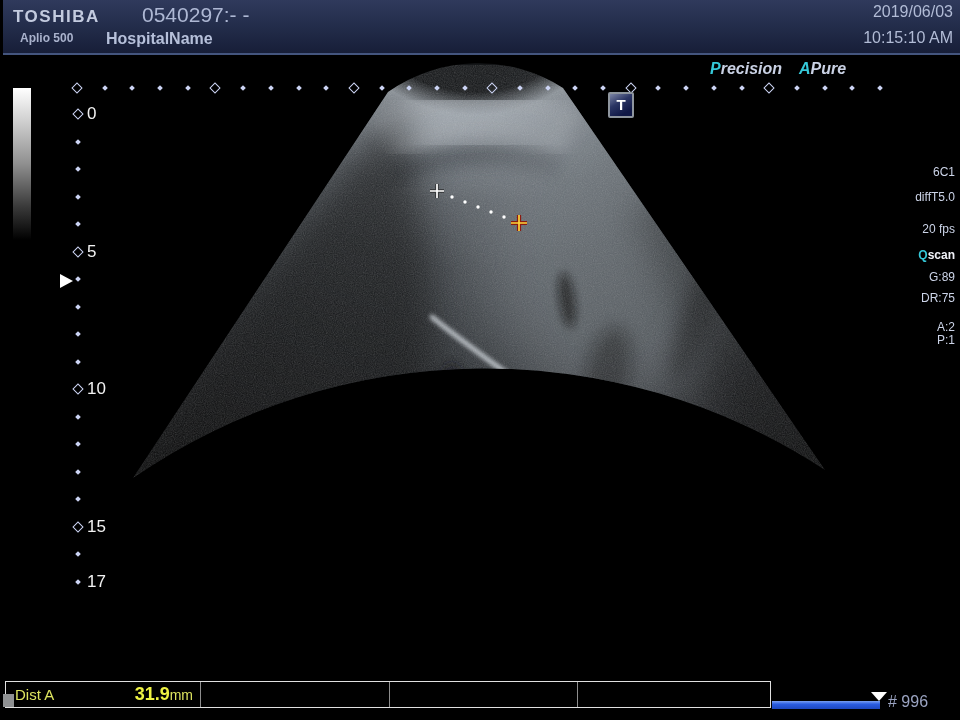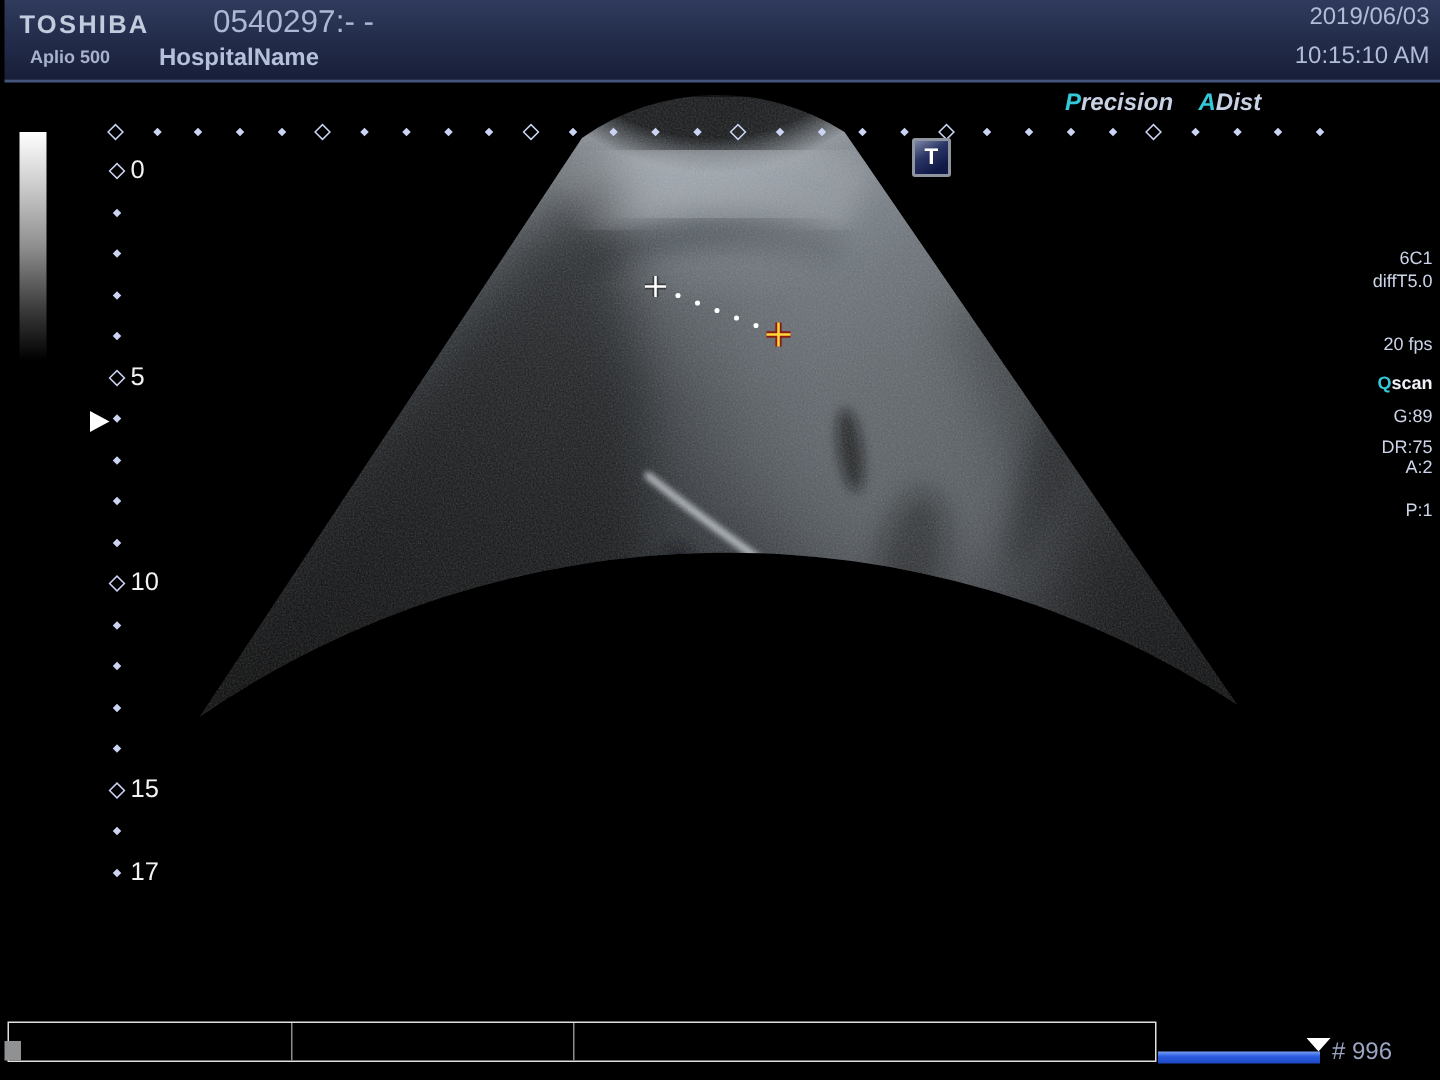--- a/index.html
+++ b/index.html
@@ -40,23 +40,23 @@
   #focus-arrow{left:60px;top:274px;width:0;height:0;
     border-left:13px solid #ffffff;border-top:7px solid transparent;border-bottom:7px solid transparent;}
 
   
   #tmark{left:608px;top:92px;width:22px;height:22px;border:2px solid #8e959e;border-radius:2px;
     background:linear-gradient(150deg,#7c85a6 0%,#2b3564 40%,#101846 80%);
     color:#ffffff;font-size:15px;font-weight:bold;text-align:center;line-height:22px;}
 
   
   .param{position:absolute;right:5px;text-align:right;font-size:12px;color:#ccd4e8;}
-  #p-probe{top:165px;} #p-preset{top:180px;} #p-fps{top:222px;}
+  #p-probe{top:165px;} #p-preset{top:190px;} #p-fps{top:222px;}
   #p-qscan{top:248px;font-weight:bold;color:#f0f2f8;}
-  #p-gain{top:270px;} #p-dr{top:291px;} #p-a{top:304px;} #p-p{top:333px;}
+  #p-gain{top:270px;} #p-dr{top:291px;} #p-a{top:320px;} #p-p{top:333px;}
 
   
   #measure-box{left:5px;top:681px;width:764px;height:25px;border:1px solid #e0e0e0;
     display:flex;background:#000;}
   .mcell{height:100%;border-right:1px solid #8d8d8d;}
   .mcell:last-child{border-right:none;}
   #mc1{width:194px;display:flex;align-items:center;}
   #mc2{width:188px;} #mc3{width:187px;} #mc4{flex:1;}
   .mlabel{margin-left:9px;font-size:15px;color:#dde45f;}
   .mvalue{margin-left:auto;font-size:18px;font-weight:bold;color:#eef243;}
@@ -161,21 +161,21 @@
 <div id="header" class="abs">
   <div class="abs brand">TOSHIBA</div>
   <div class="abs model">Aplio 500</div>
   <div class="abs pid">0540297:- -</div>
   <div class="abs hospital">HospitalName</div>
   <div class="abs date">2019/06/03</div>
   <div class="abs time">10:15:10 AM</div>
 </div>
 
 <div id="precision" class="abs modeline"><span class="cyan">P</span><span>recision</span></div>
-<div id="apure" class="abs modeline"><span class="cyan">A</span><span>Dist</span></div>
+<div id="apure" class="abs modeline"><span class="cyan">A</span><span>Pure</span></div>
 
 <div id="ruler-top">
     <div class="tick major" style="left: 77px; top: 88px;"></div>
     <div class="tick minor" style="left: 104.69px; top: 88px;"></div>
     <div class="tick minor" style="left: 132.38px; top: 88px;"></div>
     <div class="tick minor" style="left: 160.07px; top: 88px;"></div>
     <div class="tick minor" style="left: 187.76px; top: 88px;"></div>
     <div class="tick major" style="left: 215.45px; top: 88px;"></div>
     <div class="tick minor" style="left: 243.14px; top: 88px;"></div>
     <div class="tick minor" style="left: 270.83px; top: 88px;"></div>
@@ -234,20 +234,25 @@
 <div id="p-probe" class="param">6C1</div>
 <div id="p-preset" class="param">diffT5.0</div>
 <div id="p-fps" class="param">20 fps</div>
 <div id="p-qscan" class="param"><span class="cyan">Q</span><span>scan</span></div>
 <div id="p-gain" class="param">G:89</div>
 <div id="p-dr" class="param">DR:75</div>
 <div id="p-a" class="param">A:2</div>
 <div id="p-p" class="param">P:1</div>
 
 <div id="measure-box" class="abs">
+  <div id="mc1" class="mcell">
+    <span class="mlabel">Dist A</span>
+    <span class="mvalue">31.9</span>
+    <span class="munit">mm</span>
+  </div>
   <div id="mc2" class="mcell"></div>
   <div id="mc3" class="mcell"></div>
   <div id="mc4" class="mcell"></div>
 </div>
 <div id="gray-square" class="abs"></div>
 <div id="bluebar" class="abs"></div>
 <div id="bartri" class="abs"></div>
 <div id="framecount" class="abs"># 996</div>
 
 </body></html>

